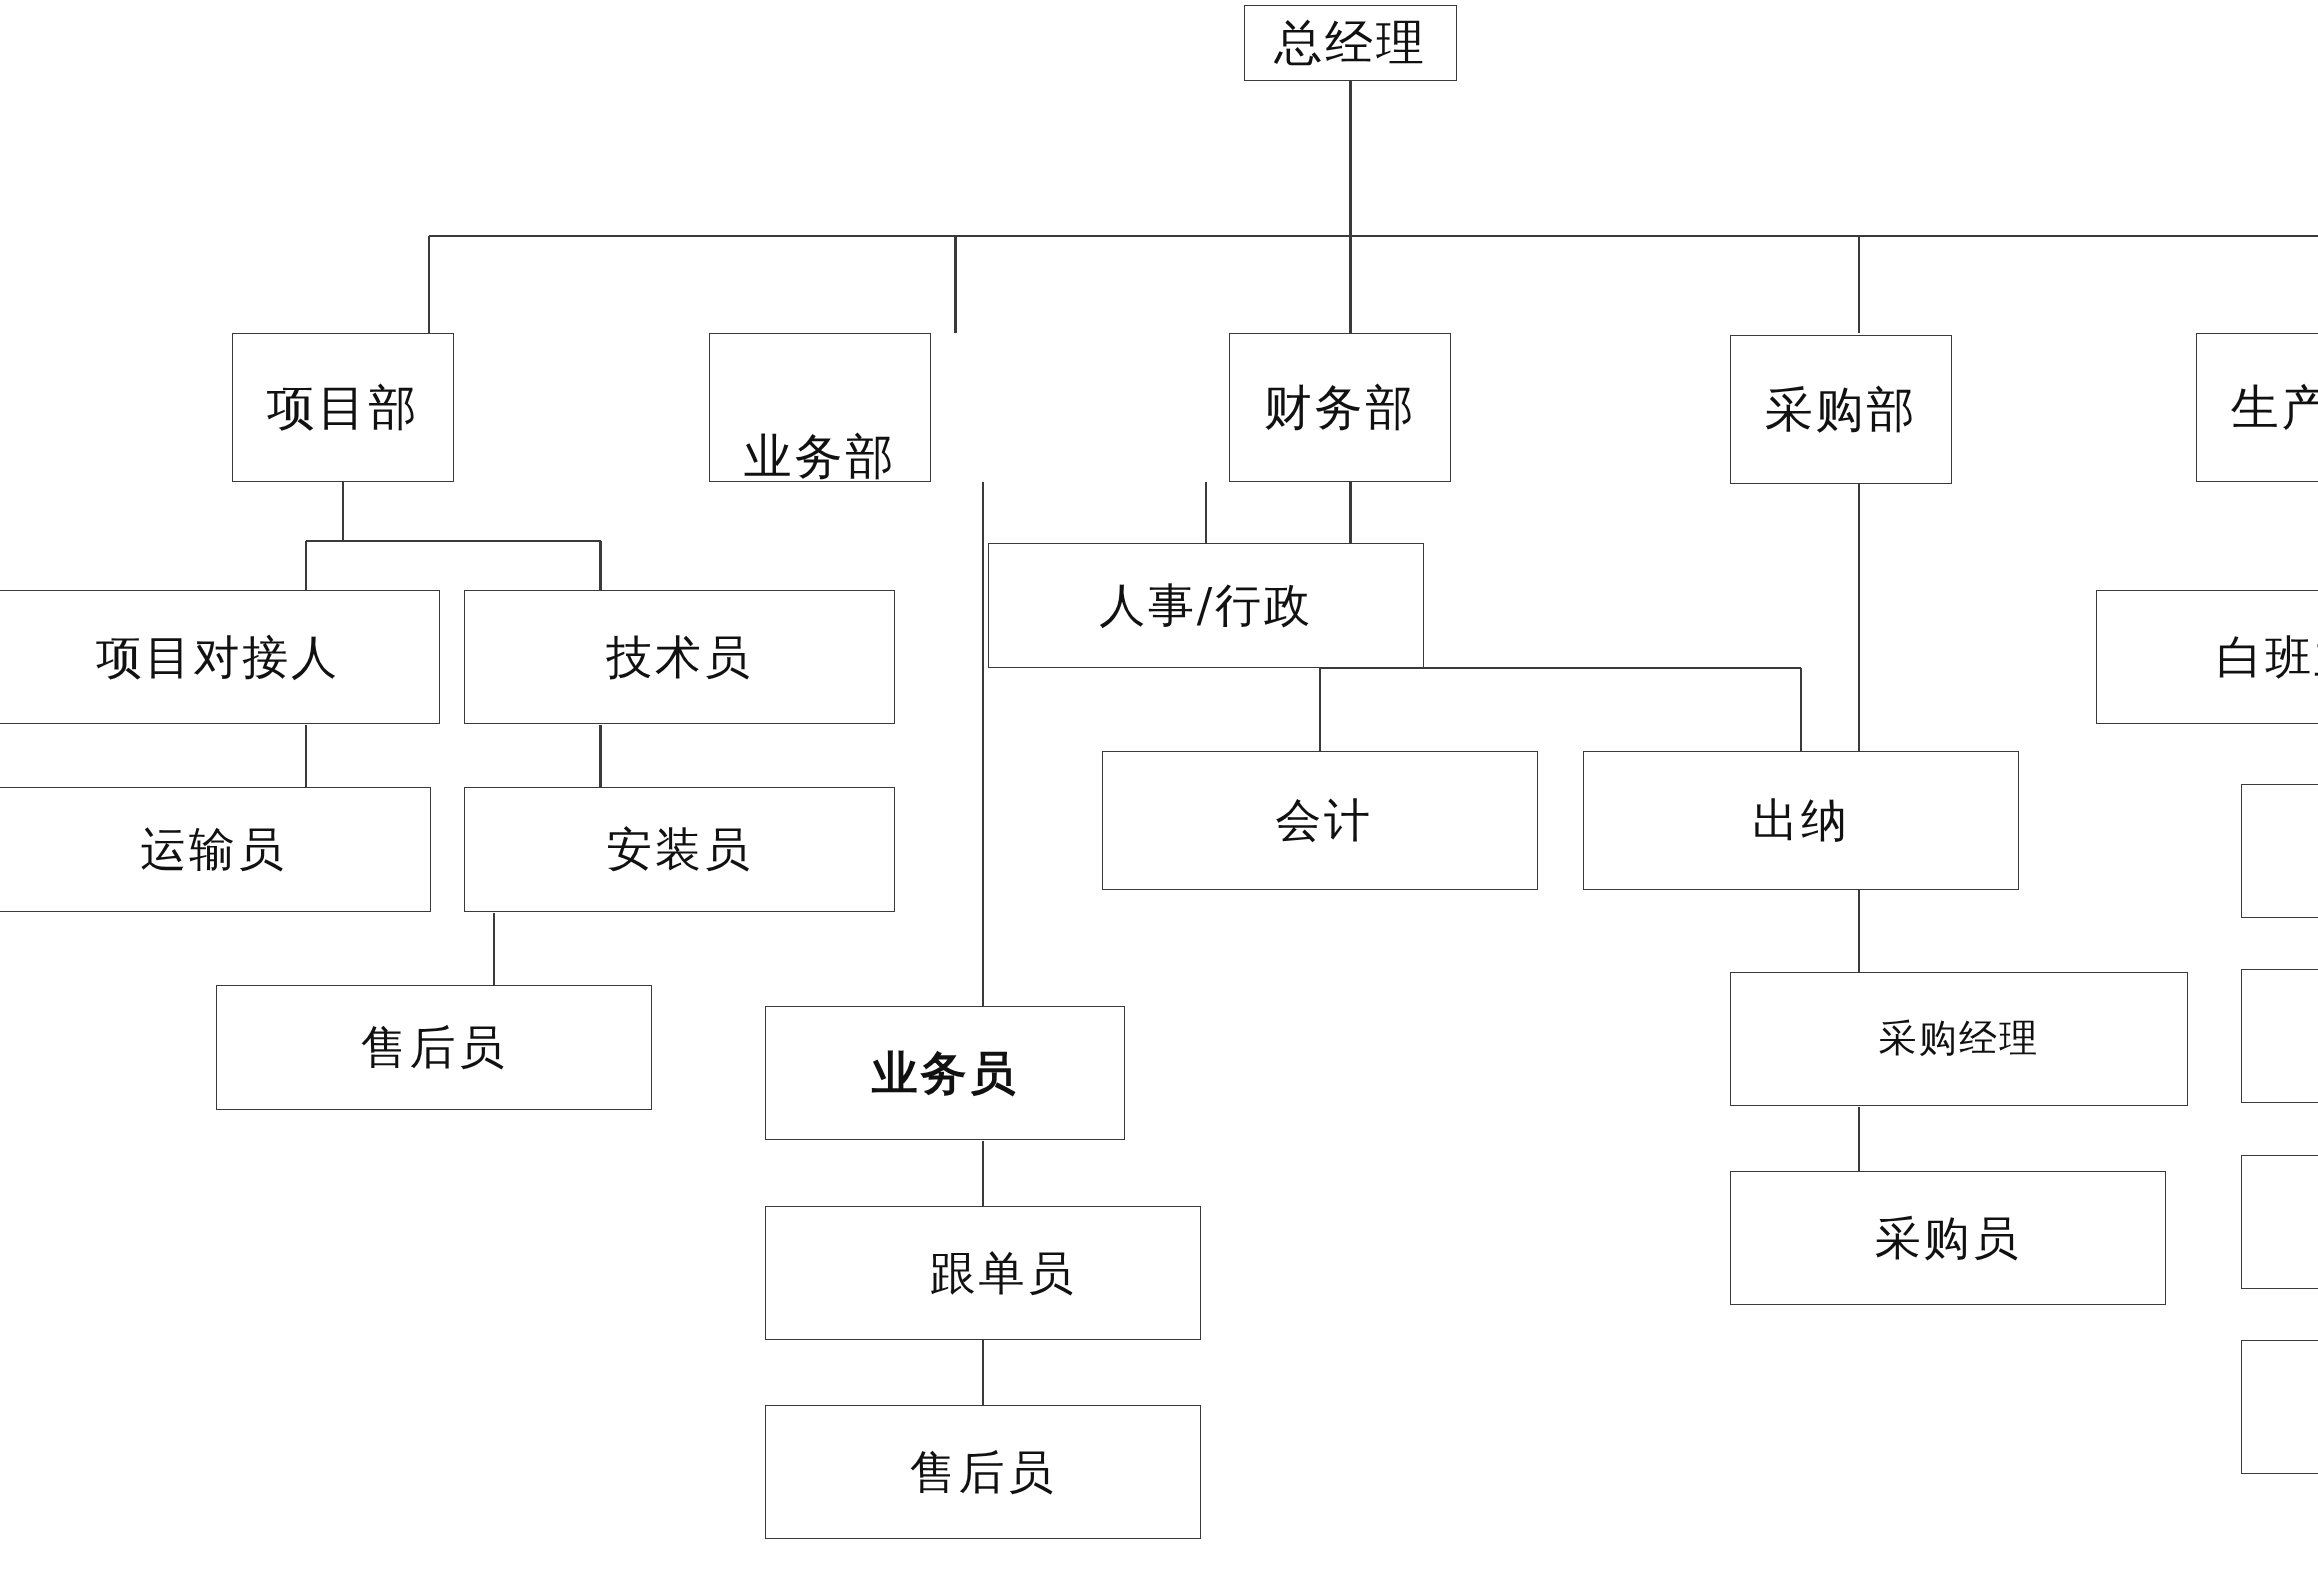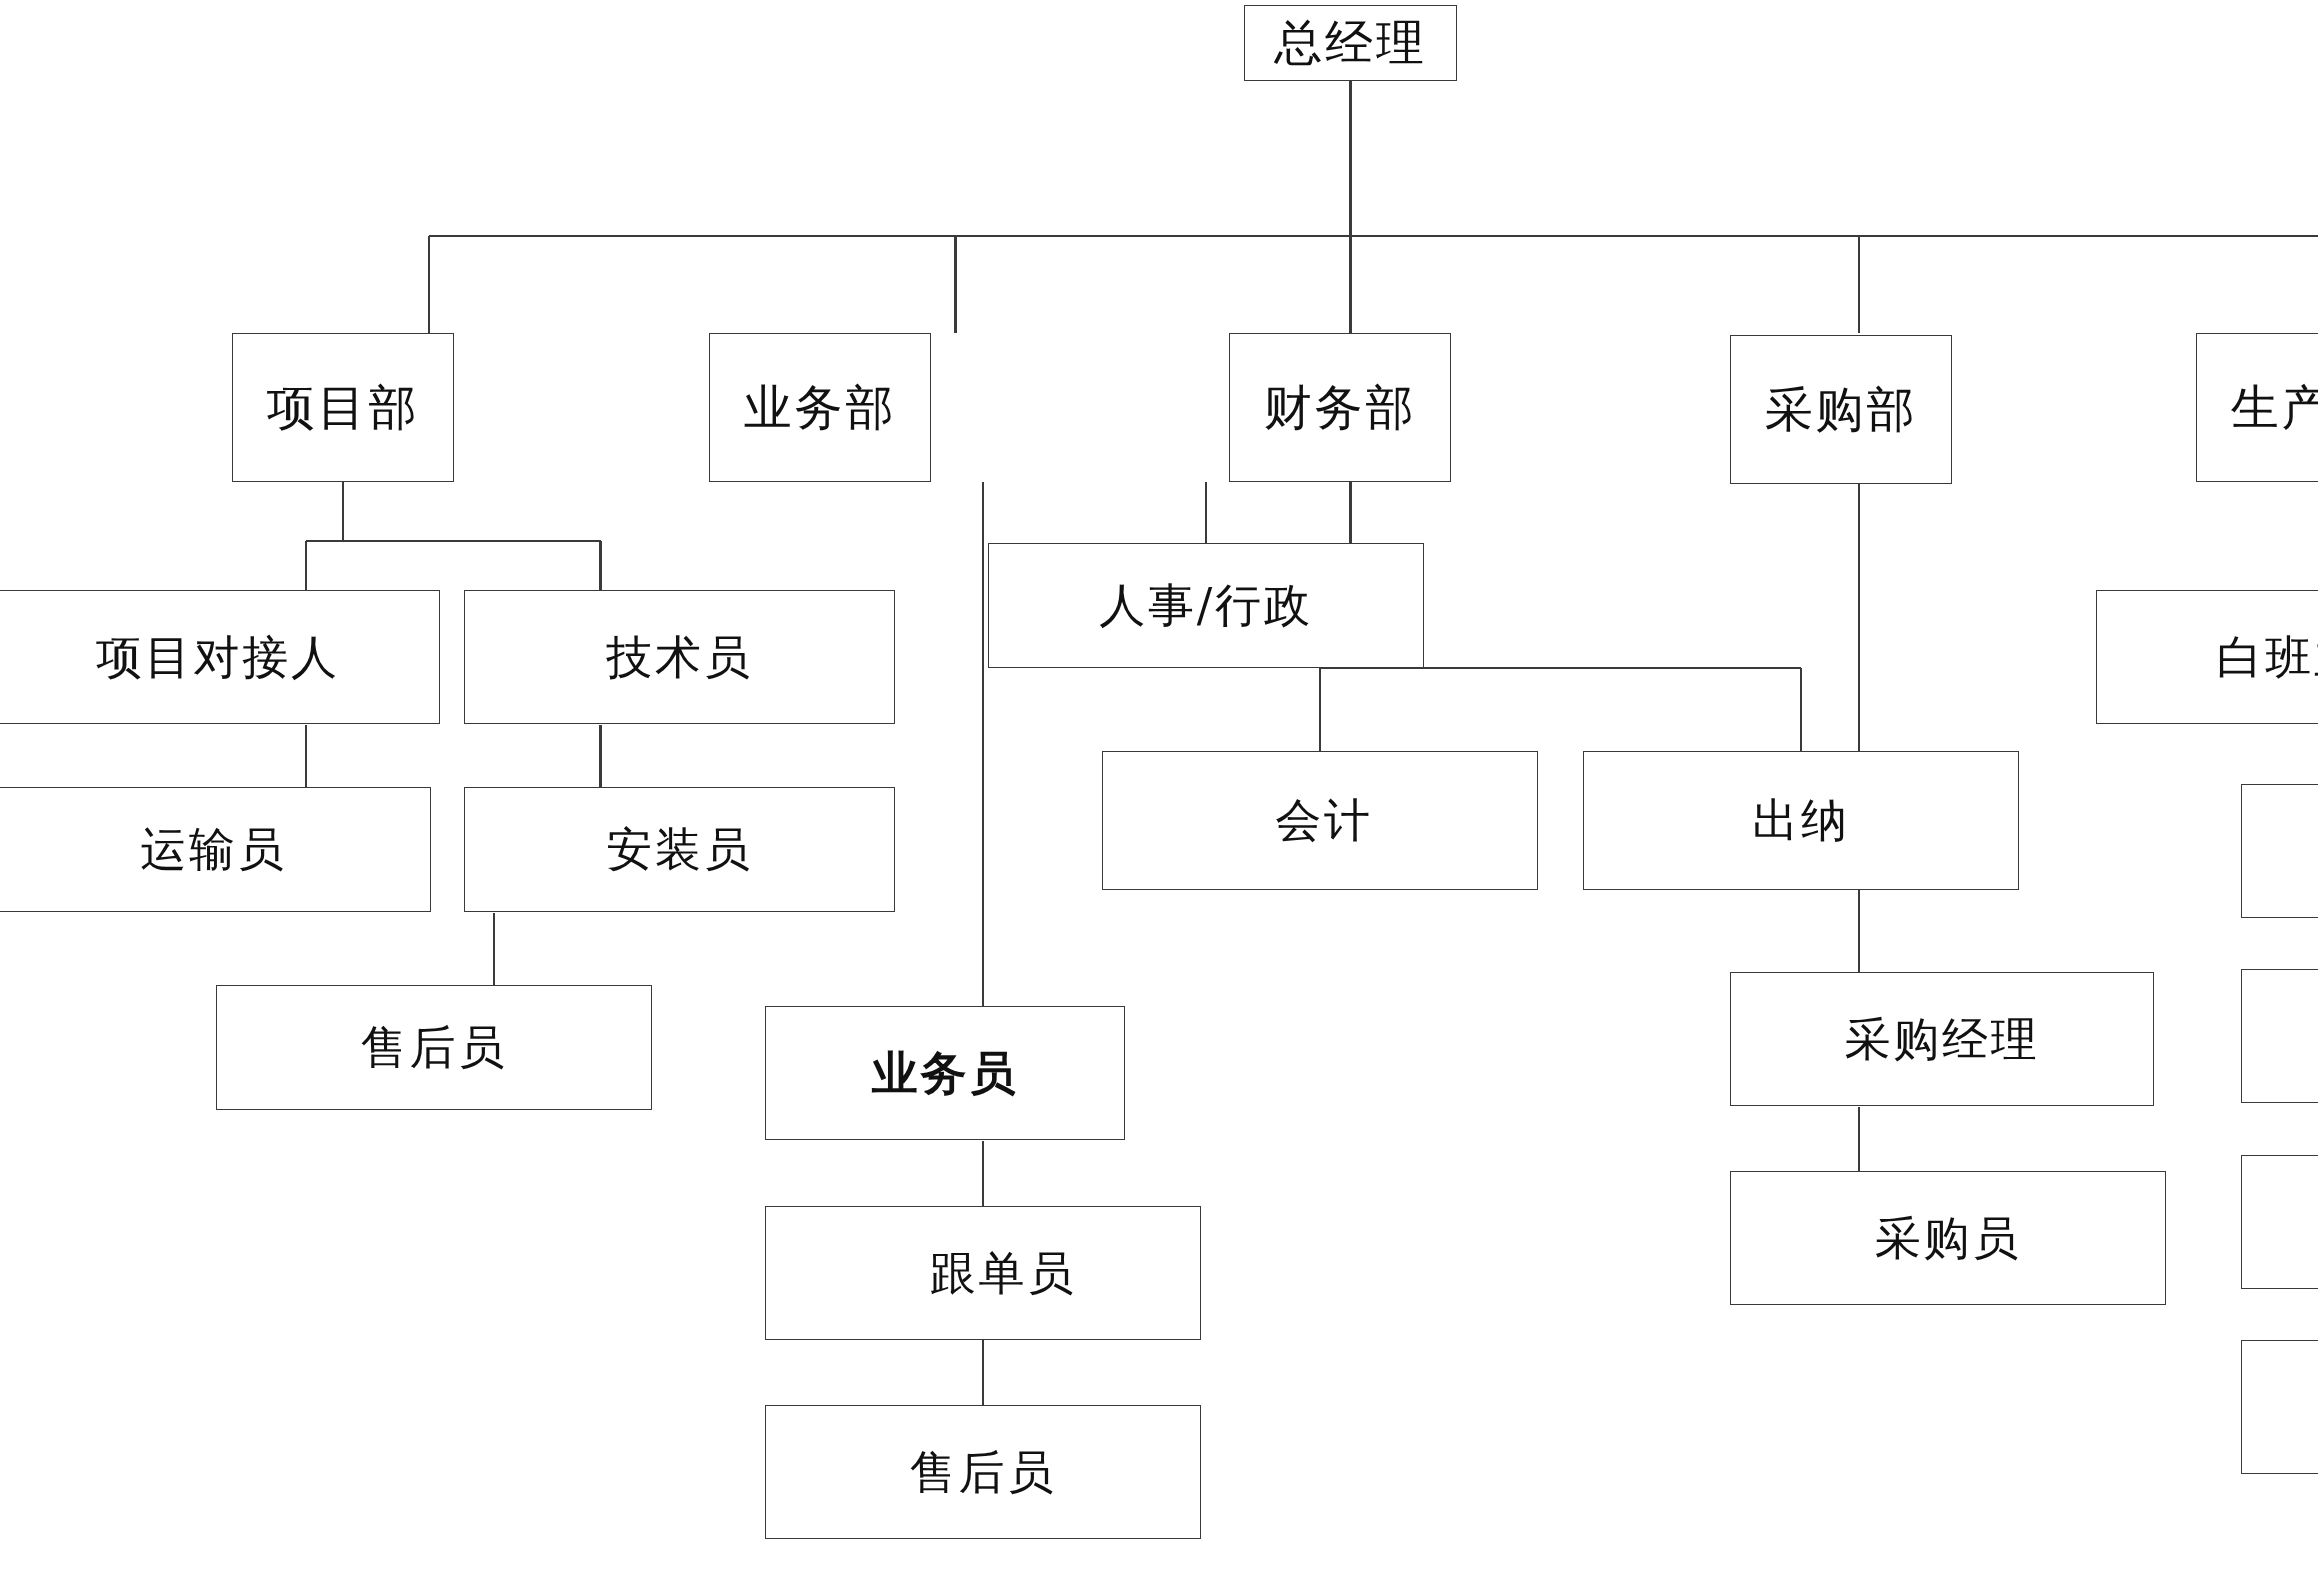--- a/index.html
+++ b/index.html
@@ -96,21 +96,21 @@
   </svg>
 
   <div class="node" style="left:1244px; top:4.6px; width:213px; height:76px; font-size:48px;">
     <span class="node-label">总经理</span>
   </div>
 
   <div class="node" style="left:232px; top:333px; width:222px; height:149px; font-size:48px;">
     <span class="node-label">项目部</span>
   </div>
 
-  <div class="node" style="left:709px; top:333px; width:222px; height:149px; font-size:48px;">
+  <div class="node" style="left:709px; top:333px; width:222px; height:149px; font-size:48px;align-items:flex-end;">
     <span class="node-label">业务部</span>
   </div>
 
   <div class="node" style="left:1229px; top:333px; width:222px; height:149px; font-size:48px;">
     <span class="node-label">财务部</span>
   </div>
 
   <div class="node" style="left:1730px; top:335px; width:222px; height:149px; font-size:48px;">
     <span class="node-label">采购部</span>
   </div>
@@ -156,21 +156,21 @@
   </div>
 
   <div class="node" style="left:1102px; top:751px; width:436px; height:139px; font-size:46px;padding-left:8px;">
     <span class="node-label">会计</span>
   </div>
 
   <div class="node" style="left:1583px; top:751px; width:436px; height:139px; font-size:46px;">
     <span class="node-label">出纳</span>
   </div>
 
-  <div class="node" style="left:1730px; top:972px; width:424px; height:134px; font-size:46px;">
+  <div class="node" style="left:1730px; top:972px; width:458px; height:134px; font-size:38px;">
     <span class="node-label">采购经理</span>
   </div>
 
   <div class="node" style="left:1730px; top:1171px; width:436px; height:134px; font-size:46px;">
     <span class="node-label">采购员</span>
   </div>
 
   <div class="node" style="left:2096px; top:590px; width:436px; height:134px; font-size:46px;">
     <span class="node-label">白班主管</span>
   </div>

